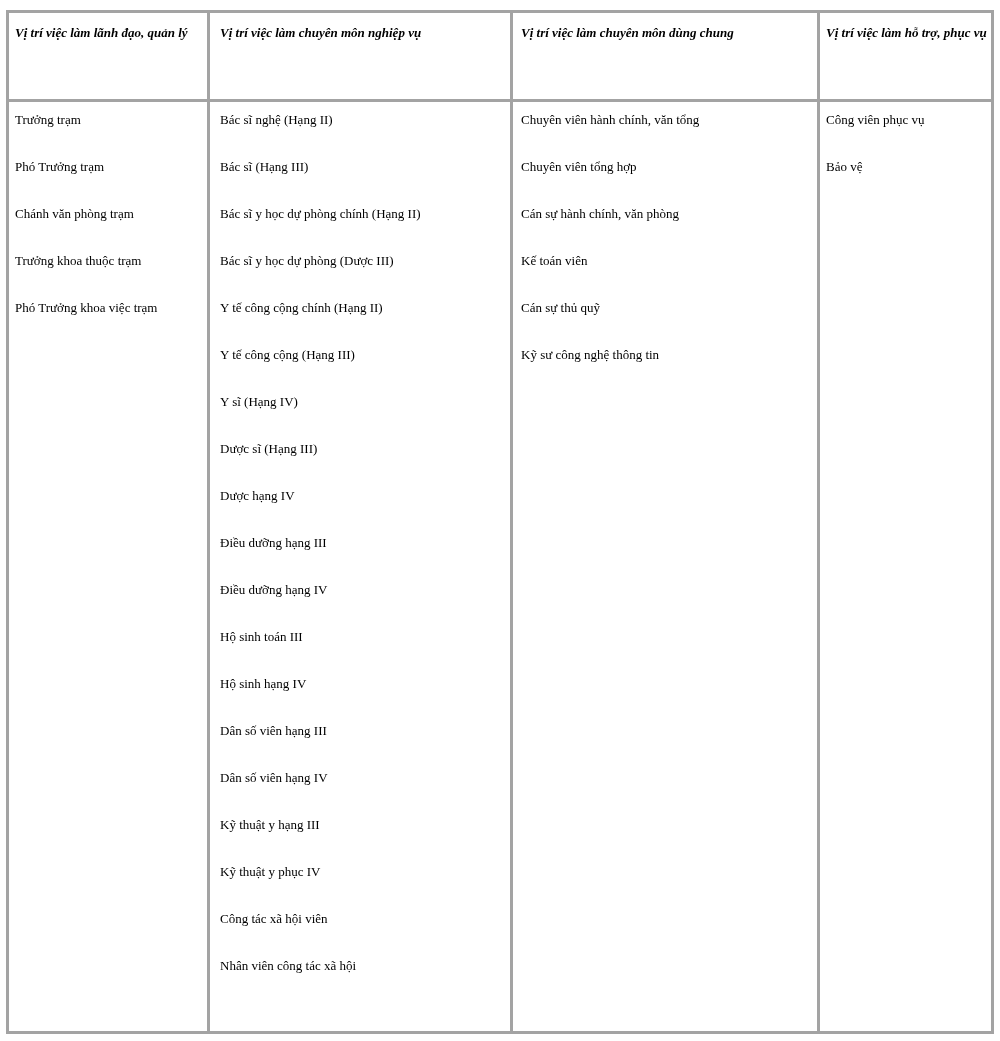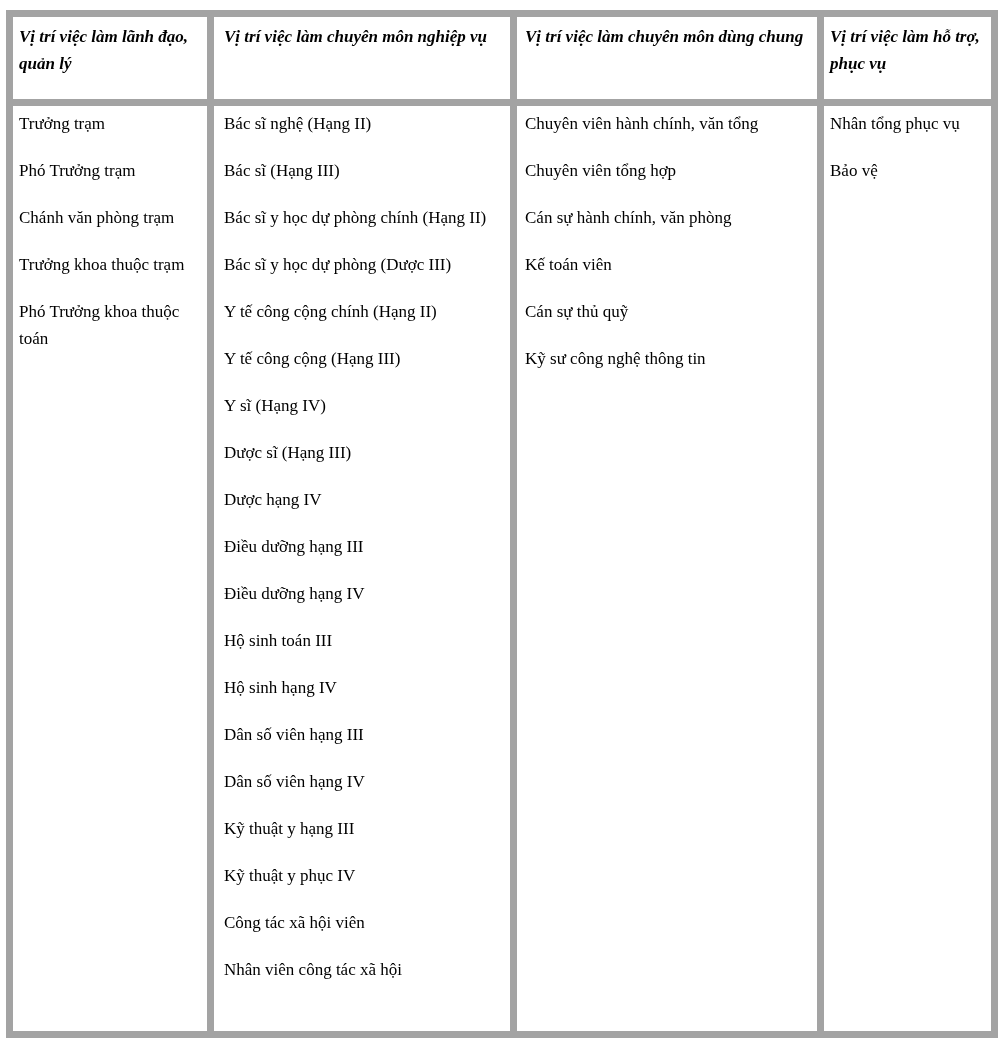--- a/index.html
+++ b/index.html
@@ -21,25 +21,25 @@
     left: 6px;
     top: 10px;
     width: 985px;
     border-collapse: collapse;
     table-layout: fixed;
     border: 2px solid #161616;
     border-bottom: 3px solid #6d6d6d;
   }
   table.doc-table th,
   table.doc-table td {
-    border: 7px solid #a3a3a3;
+    border: 3px solid #a3a3a3;
     vertical-align: top;
     text-align: left;
     box-sizing: border-box;
-    font-size: 17px;
+    font-size: 13px;
     line-height: 27px;
     overflow: hidden;
   }
   table.doc-table th {
     font-weight: bold;
     font-style: italic;
     height: 89px;
     padding: 6px 4px 4px 6px;
     border-bottom: 2px solid #161616;
   }
@@ -75,21 +75,21 @@
           <th>Vị trí việc làm hỗ trợ, phục vụ</th>
         </tr>
     </thead>
     <tbody>
       <tr id="body-row">
           <td>
             <p>Trưởng trạm</p>
             <p>Phó Trưởng trạm</p>
             <p>Chánh văn phòng trạm</p>
             <p>Trưởng khoa thuộc trạm</p>
-            <p>Phó Trưởng khoa thuộc toán</p>
+            <p>Phó Trưởng khoa việc trạm</p>
           </td>
           <td>
             <p>Bác sĩ nghệ (Hạng II)</p>
             <p>Bác sĩ (Hạng III)</p>
             <p>Bác sĩ y học dự phòng chính (Hạng II)</p>
             <p>Bác sĩ y học dự phòng (Dược III)</p>
             <p>Y tế công cộng chính (Hạng II)</p>
             <p>Y tế công cộng (Hạng III)</p>
             <p>Y sĩ (Hạng IV)</p>
             <p>Dược sĩ (Hạng III)</p>
@@ -107,19 +107,19 @@
           </td>
           <td>
             <p>Chuyên viên hành chính, văn tổng</p>
             <p>Chuyên viên tổng hợp</p>
             <p>Cán sự hành chính, văn phòng</p>
             <p>Kế toán viên</p>
             <p>Cán sự thủ quỹ</p>
             <p>Kỹ sư công nghệ thông tin</p>
           </td>
           <td>
-            <p>Nhân tổng phục vụ</p>
+            <p>Công viên phục vụ</p>
             <p>Bảo vệ</p>
           </td>
         </tr>
     </tbody>
   </table>
 </div>
 
 </body></html>

